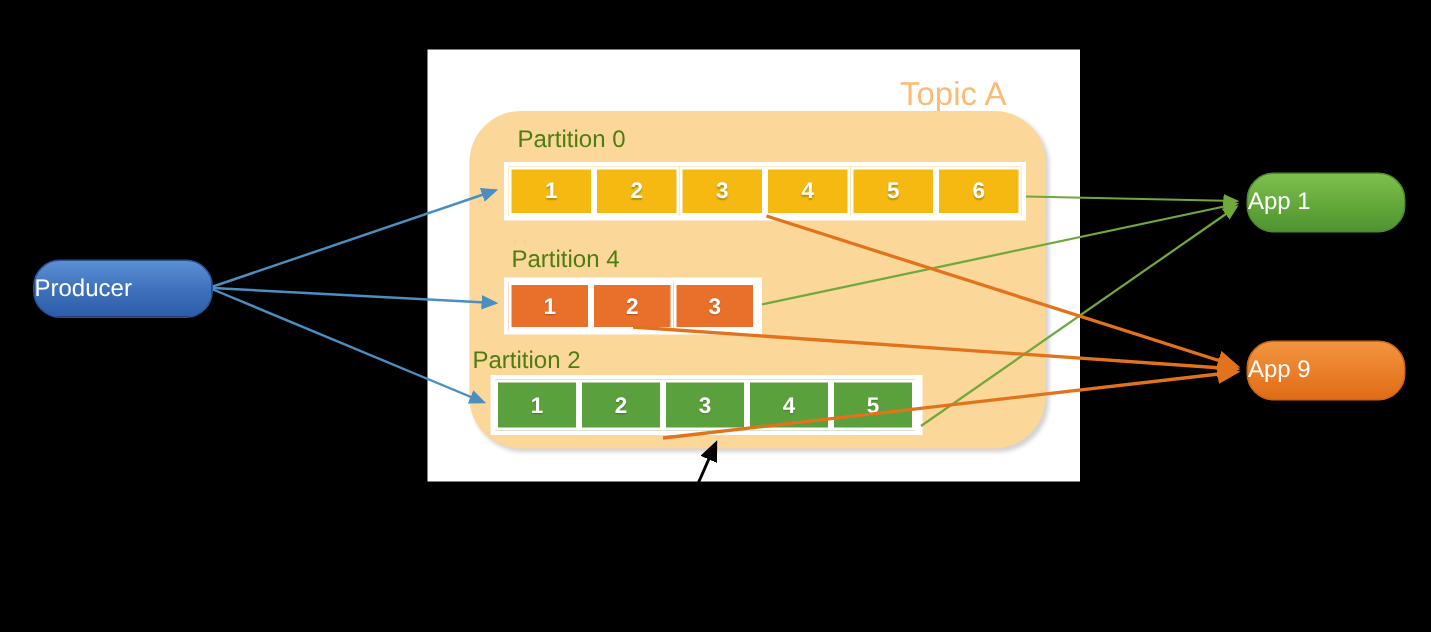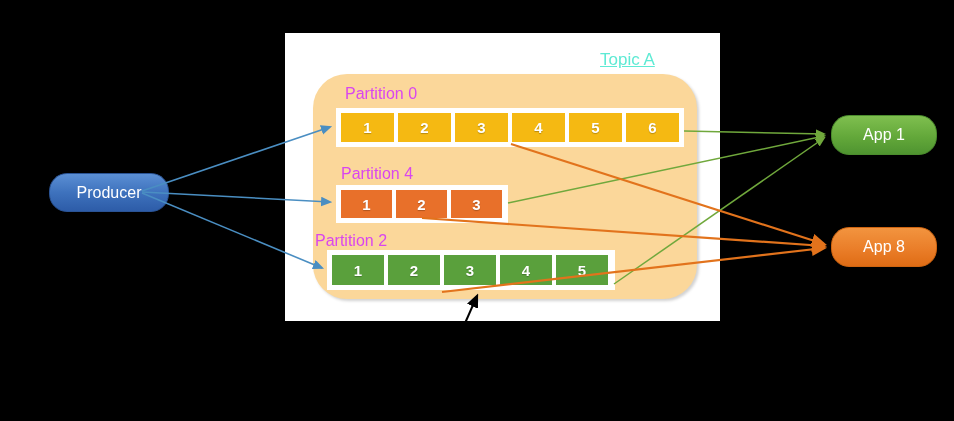--- a/index.html
+++ b/index.html
@@ -22,24 +22,23 @@
     left: 285px;
     top: 33px;
     width: 435px;
     height: 288px;
     background: #ffffff;
   }
   #topic-title {
     position: absolute;
     left: 600px;
     top: 50px;
-    font-size: 17px;
-    color: #5eead4;
+    font-size: 22px;
+    color: #fdba74;
     white-space: nowrap;
-    text-decoration: underline;
   }
 
   
   #topic-body {
     position: absolute;
     left: 313px;
     top: 74px;
     width: 384px;
     height: 225px;
     background: #fbd79a;
@@ -47,21 +46,21 @@
     box-shadow: 2px 2px 3px rgba(0,0,0,0.18);
   }
 
   
   .partition {
     position: absolute;
   }
   .partition-label {
     position: absolute;
     font-size: 16px;
-    color: #d946ef;
+    color: #4d7c0f;
     white-space: nowrap;
     line-height: 18px;
   }
   .cells {
     position: absolute;
     display: flex;
     background: #ffffff;
     padding: 3px;
     box-sizing: border-box;
   }
@@ -94,30 +93,28 @@
   #partition-2 .partition-label { left: 315px; top: 232px; }
   #partition-2 .cells { left: 327px; top: 250px; width: 288px; height: 40px; }
   #partition-2 .cell { width: 56px; height: 34px; }
 
   
   .node-box {
     position: absolute;
     border-radius: 18px;
     display: flex;
     align-items: center;
-    justify-content: center;
     color: #ffffff;
     font-size: 16px;
     box-shadow: 2px 2px 4px rgba(0,0,0,0.45);
   }
   #producer-box {
     left: 22px; top: 173px; width: 118px; height: 37px;
     background: linear-gradient(to bottom, #5b8fd4 0%, #3e72bd 50%, #2d5ca8 100%);
     border: 1px solid #2a5394;
-    margin-left: 27px;
   }
   #app1-box {
     left: 831px; top: 115px; width: 104px; height: 38px;
     background: linear-gradient(to bottom, #7fbf4f 0%, #63a83a 55%, #4f9430 100%);
     border: 1px solid #4b8c2d;
   }
   #app2-box {
     left: 831px; top: 227px; width: 104px; height: 38px;
     background: linear-gradient(to bottom, #f2943f 0%, #ea7e29 55%, #df6c15 100%);
     border: 1px solid #cf6410;
@@ -171,21 +168,21 @@
     </div>
   </div>
 
   <div class="node-box" id="producer-box">
     <span>Producer</span>
   </div>
   <div class="node-box" id="app1-box">
     <span>App 1</span>
   </div>
   <div class="node-box" id="app2-box">
-    <span>App 8</span>
+    <span>App 9</span>
   </div>
 
   <svg id="arrow-layer" viewBox="0 0 954 421">
     <defs>
       <marker id="head-blue" markerWidth="7" markerHeight="7" refX="5.6" refY="3" orient="auto">
         <path d="M0,0 L7,3 L0,6 z" fill="#4a8ec2"></path>
       </marker>
       <marker id="head-green" markerWidth="7" markerHeight="7" refX="5.6" refY="3" orient="auto">
         <path d="M0,0 L7,3 L0,6 z" fill="#70a83c"></path>
       </marker>

